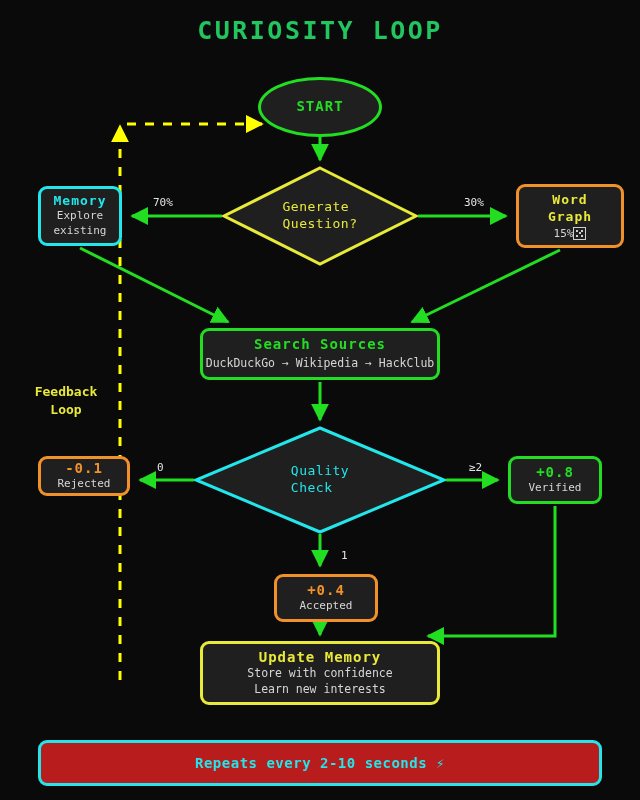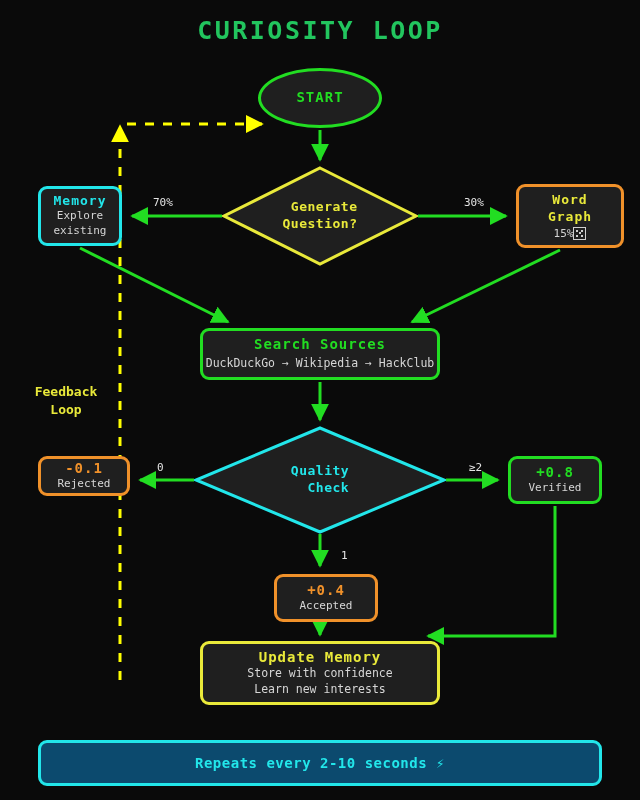--- a/index.html
+++ b/index.html
@@ -50,43 +50,43 @@
     width: 640px;
     text-align: center;
     color: #22c55e;
     font-size: 25px;
     font-weight: bold;
     letter-spacing: 2.5px;
   }
 
   
   #start-node {
-    left: 258px; top: 68px;
+    left: 258px; top: 77px;
     width: 124px; height: 60px;
     border: 3px solid #22dd22;
     border-radius: 62px / 30px;
     color: #22dd22;
     font-size: 14px;
     font-weight: bold;
     letter-spacing: 1.5px;
   }
 
   
   .diamond-wrap {
     position: absolute;
     z-index: 5;
     display: flex;
     align-items: center;
     justify-content: center;
   }
   .diamond-wrap .dtext {
     position: relative;
     z-index: 2;
-    text-align: right;
-    font-weight: bold;
+    text-align: left;
+    font-weight: normal;
     line-height: 1.3;
     letter-spacing: 0.5px;
   }
   #gen-q-diamond {
     left: 224px; top: 168px;
     width: 192px; height: 96px;
   }
   #gen-q-diamond .dtext { color: #e9e93a; font-size: 13px; }
   #quality-diamond {
     left: 196px; top: 428px;
@@ -189,21 +189,21 @@
   
   #footer-banner {
     left: 38px; top: 740px;
     width: 564px; height: 46px;
     border: 3px solid #22e6ea;
     border-radius: 9px;
     color: #22e6ea;
     font-size: 14px;
     font-weight: bold;
     letter-spacing: 0.5px;
-    background: #0c4a6e;
+    background: #b91c1c;
   }
 
   
   .edge-label {
     position: absolute;
     color: #e4e4e4;
     font-size: 11px;
     z-index: 6;
     white-space: nowrap;
   }

